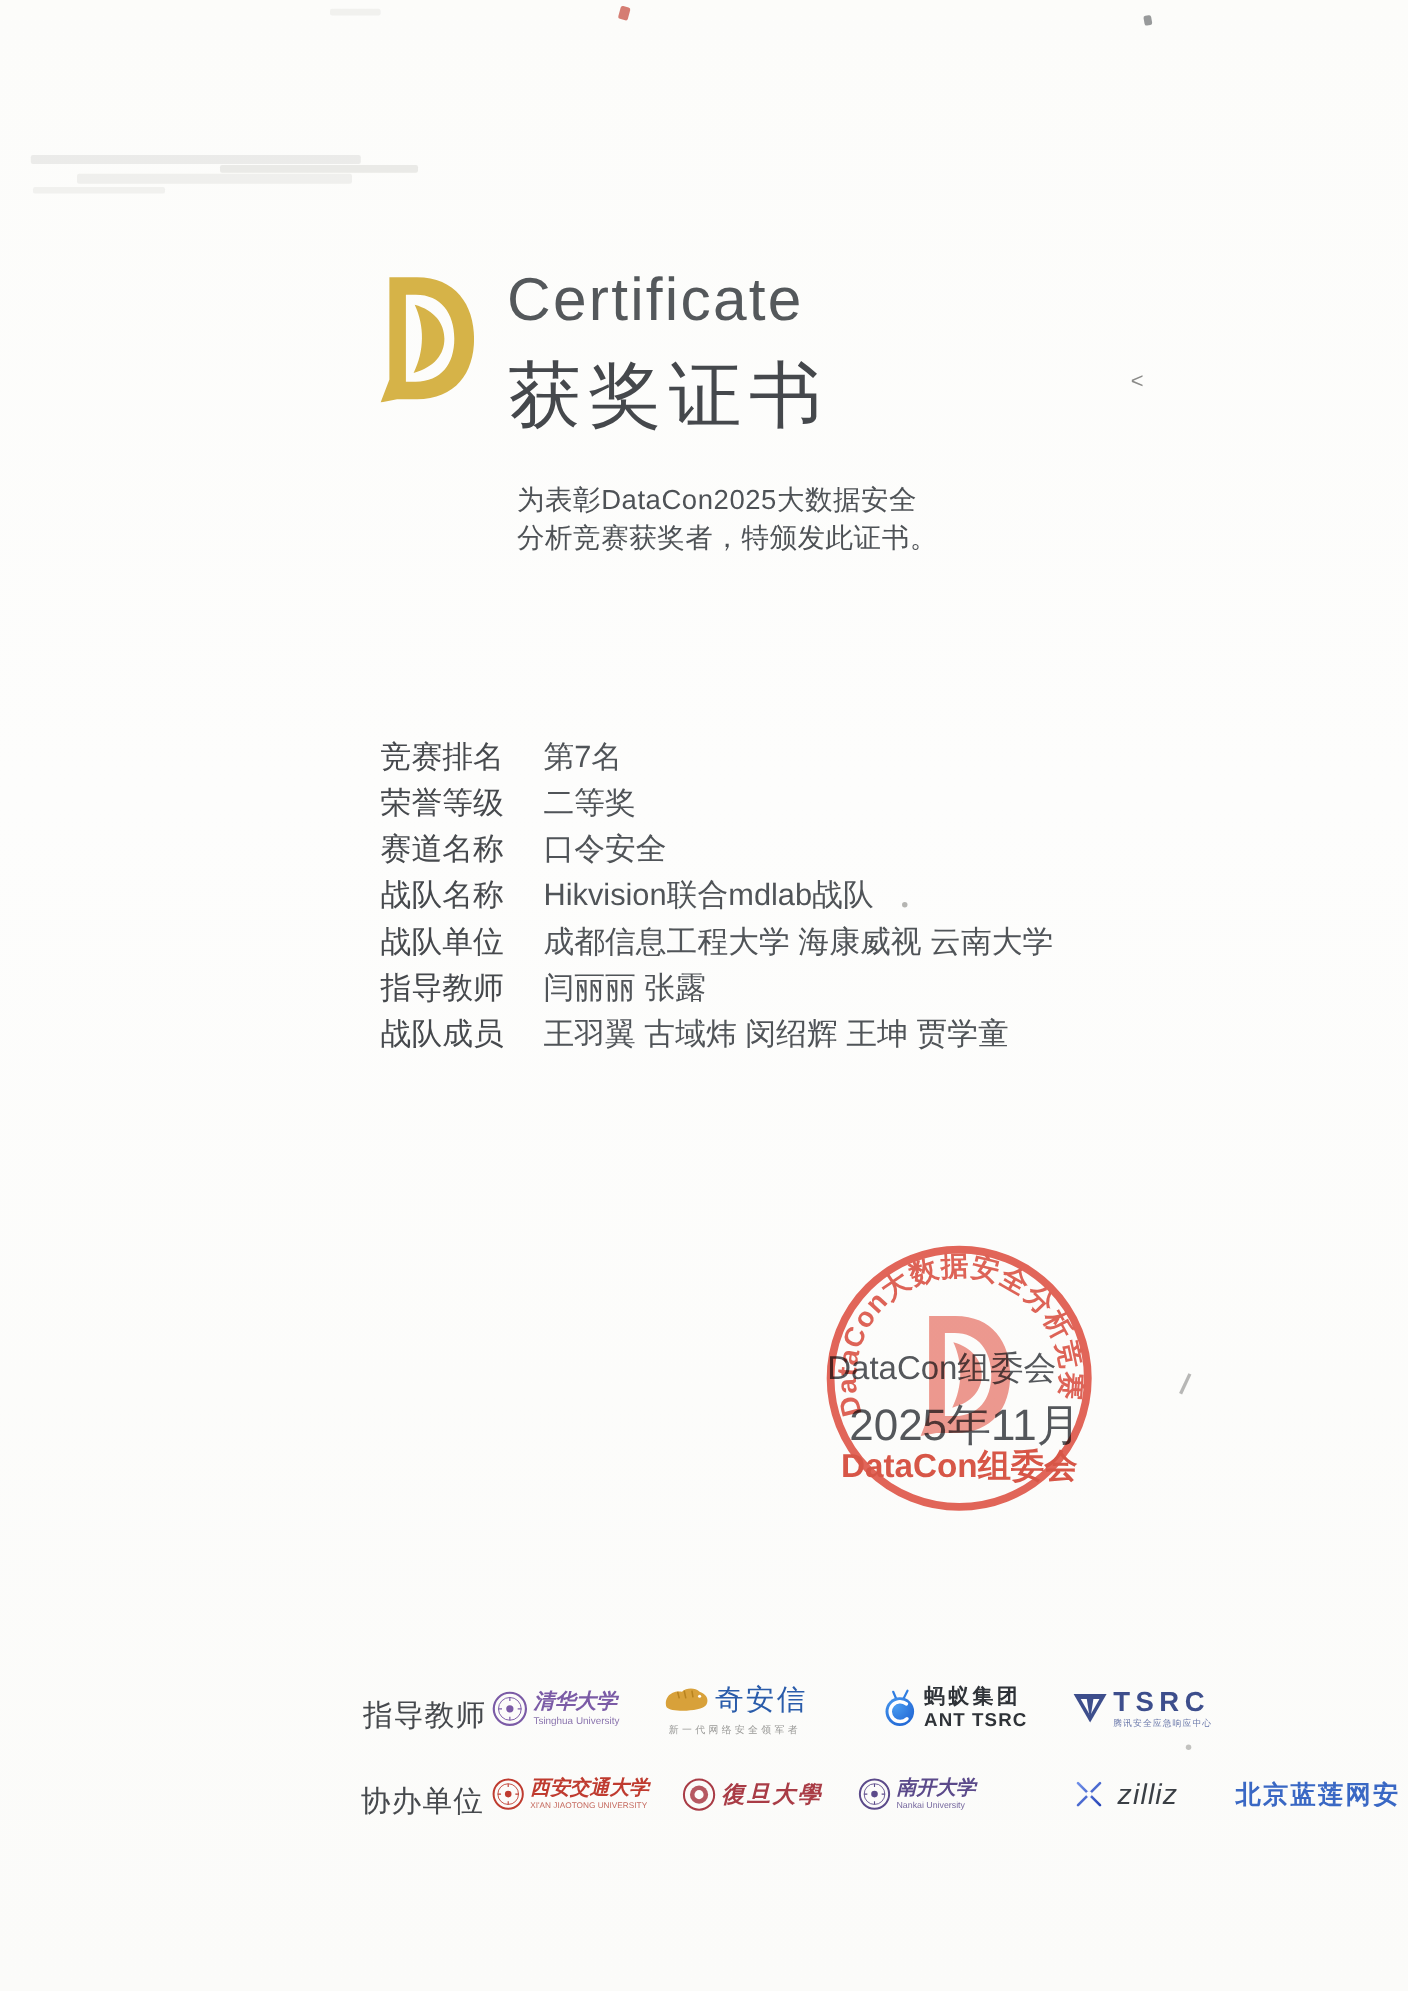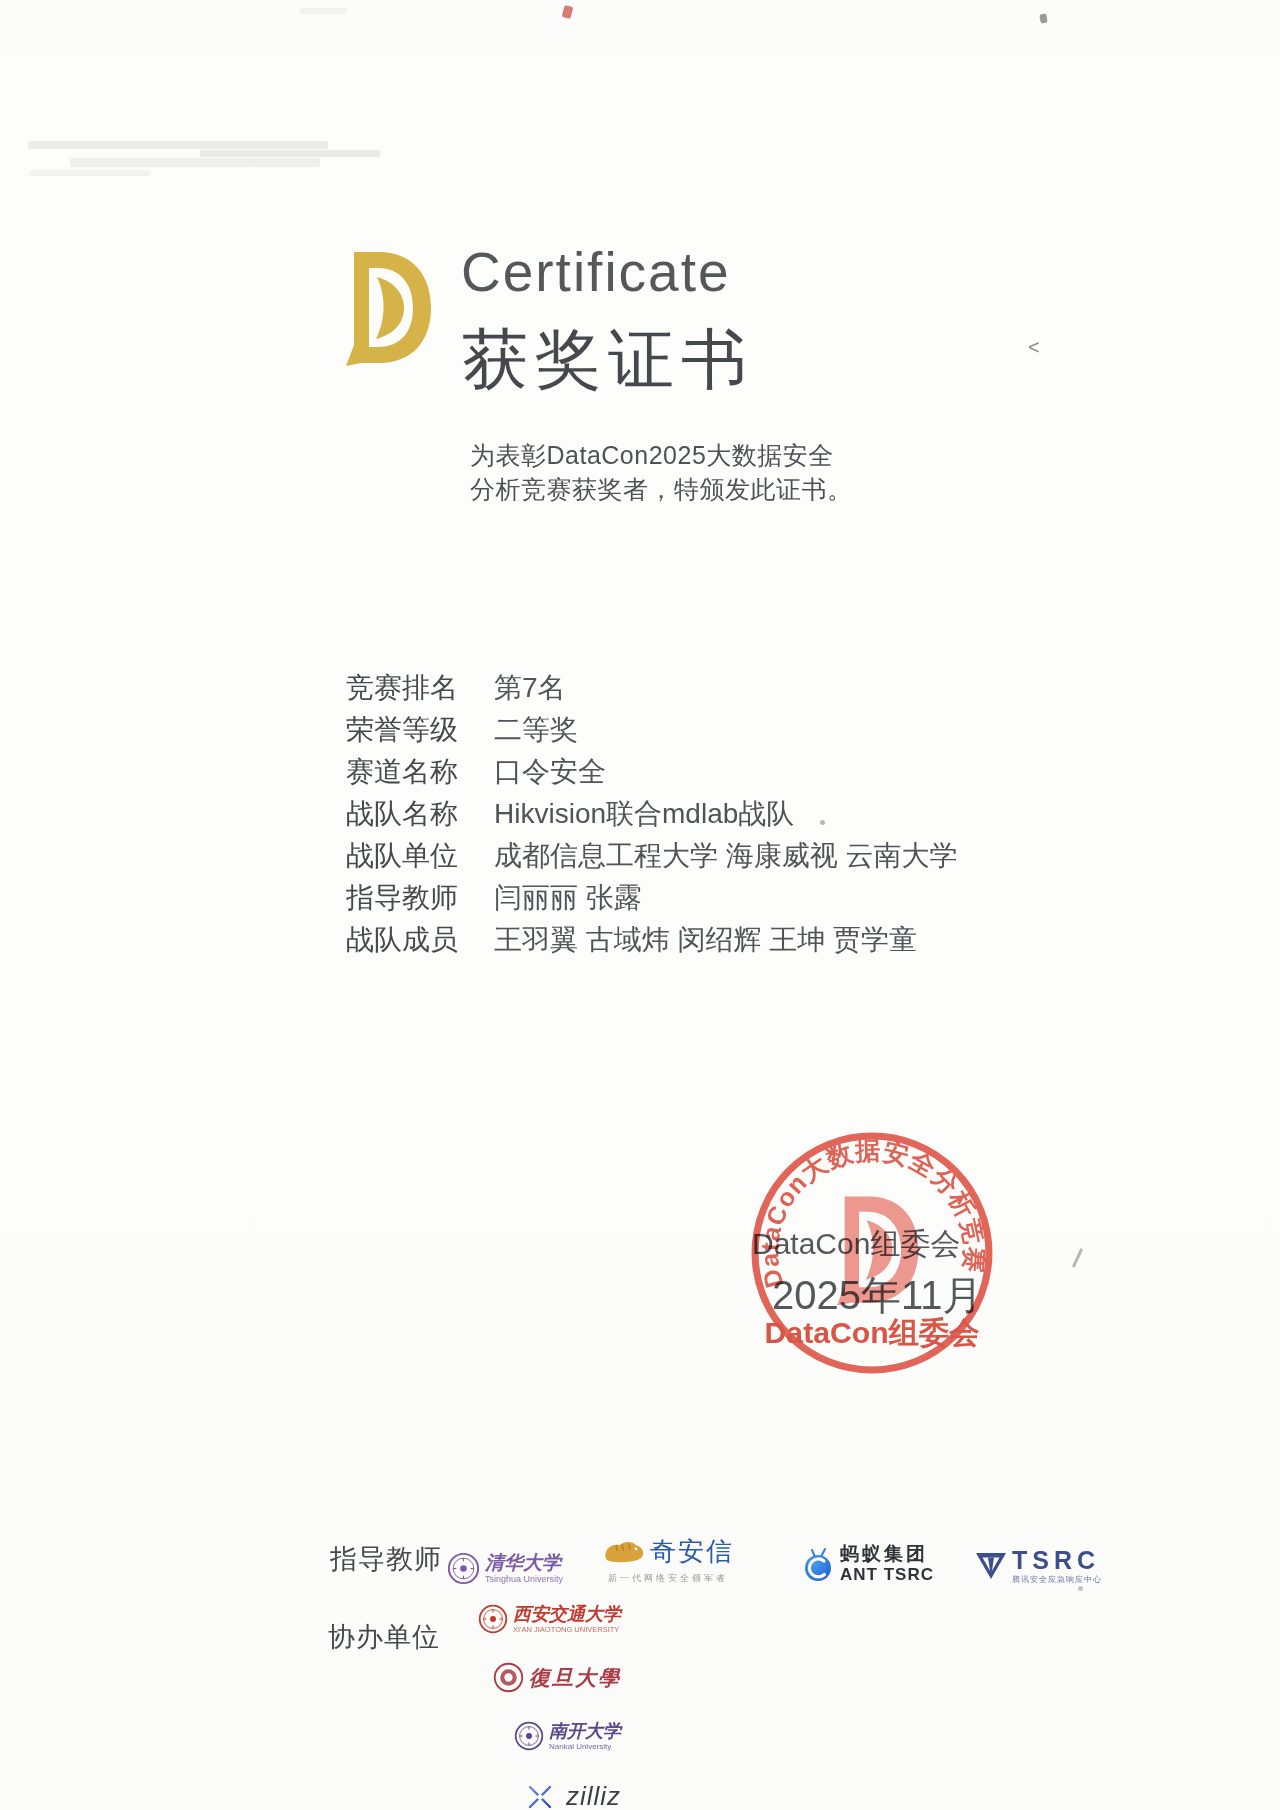--- a/index.html
+++ b/index.html
@@ -27,30 +27,30 @@
   .flabel{width:148px;font-size:28px;font-weight:500;color:#46494d;flex:none;}
   .fvalue{font-size:28px;color:#505458;}
   
   .sig-issuer{position:absolute;left:752px;top:1224px;font-size:30px;color:#54575b;z-index:2;}
   .sig-date{position:absolute;left:772px;top:1268px;font-size:40px;color:#54575b;z-index:2;}
   .stamp{position:absolute;left:746px;top:1127px;width:252px;height:252px;z-index:3;
          mix-blend-mode:multiply;opacity:.93;}
   .stamp text{font-family:"Liberation Sans", sans-serif;}
   
   .org-label{position:absolute;font-size:27px;font-weight:500;color:#46494d;letter-spacing:1px;}
-  .org-items{position:absolute;display:flex;align-items:flex-end;}
+  .org-items{position:absolute;display:flex;align-items:center;}
   .org-item{display:flex;align-items:center;}
   .org-col{display:flex;flex-direction:column;justify-content:center;line-height:1.1;}
   .org-name{white-space:nowrap;}
   .org-sub{white-space:nowrap;}
   .script{font-family:"DejaVu Serif", serif;font-style:italic;font-weight:bold;}
   .seal-ico{flex:none;margin-right:5px;}
   
   .orgs{left:447px;top:1521px;height:64px;gap:25px;}
-  .co-orgs{left:447px;top:1604px;height:54px;gap:28px;flex-direction:column;}
+  .co-orgs{left:447px;top:1604px;height:54px;gap:28px;}
   .tsing .org-name{color:#7b5ba6;font-size:19px;}
   .tsing .org-sub{color:#8a74ae;font-size:9px;margin-top:2px;}
   .qax{flex-direction:column;align-items:flex-start;margin-left:14px;}
   .qax-top{display:flex;align-items:center;}
   .qax .org-name{color:#2a5caa;font-size:26px;font-weight:normal;margin-left:4px;letter-spacing:2px;}
   .qax .org-sub{color:#9a9a98;font-size:9px;letter-spacing:3px;margin-top:3px;margin-left:6px;}
   .ant{margin-left:42px;}
   .ant .org-name{color:#2f3338;font-size:19px;font-weight:bold;letter-spacing:3px;font-family:Liberation Serif, serif;}
   .ant .org-sub{color:#2f3338;font-size:17px;font-weight:bold;letter-spacing:1px;margin-top:1px;}
   .tsrc{margin-left:16px;}

